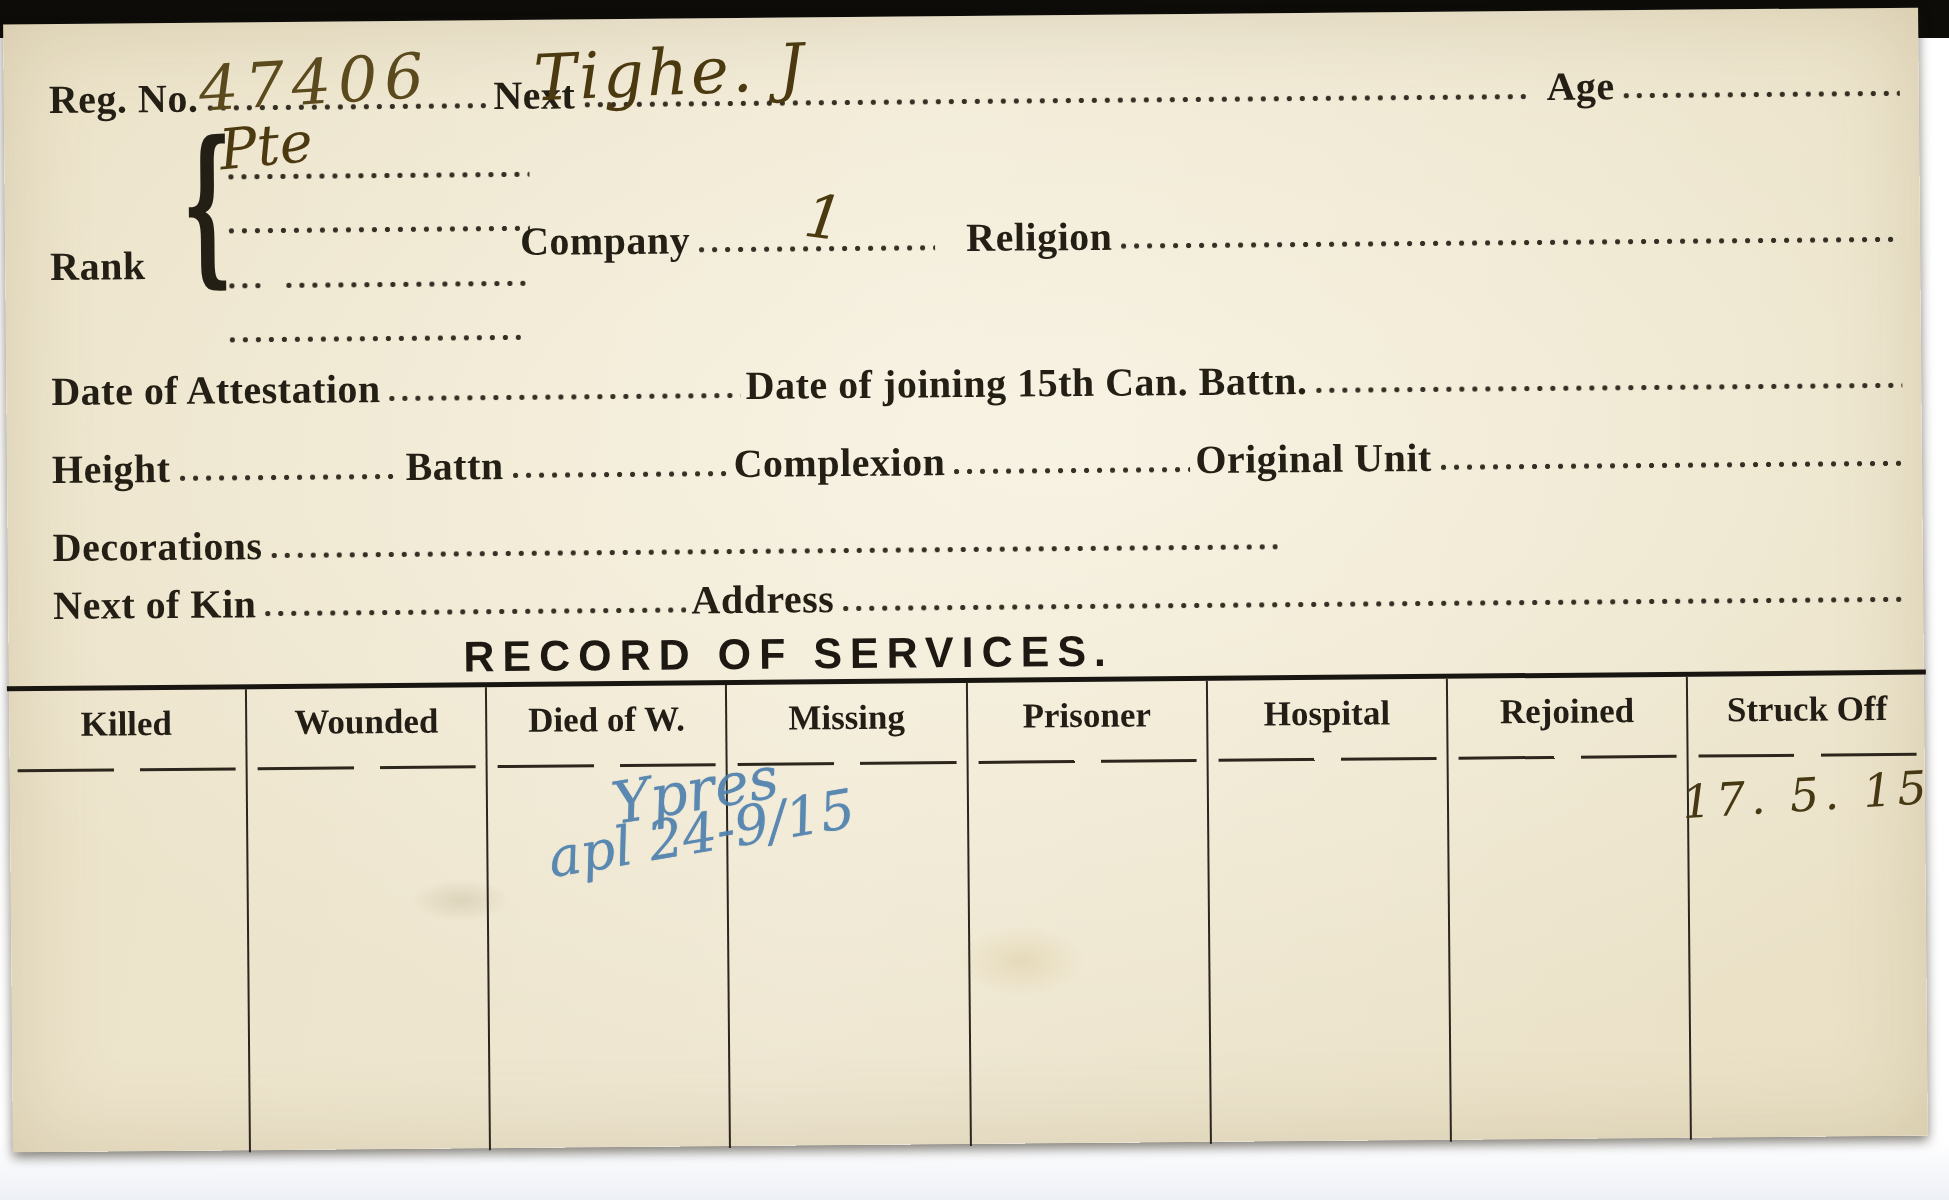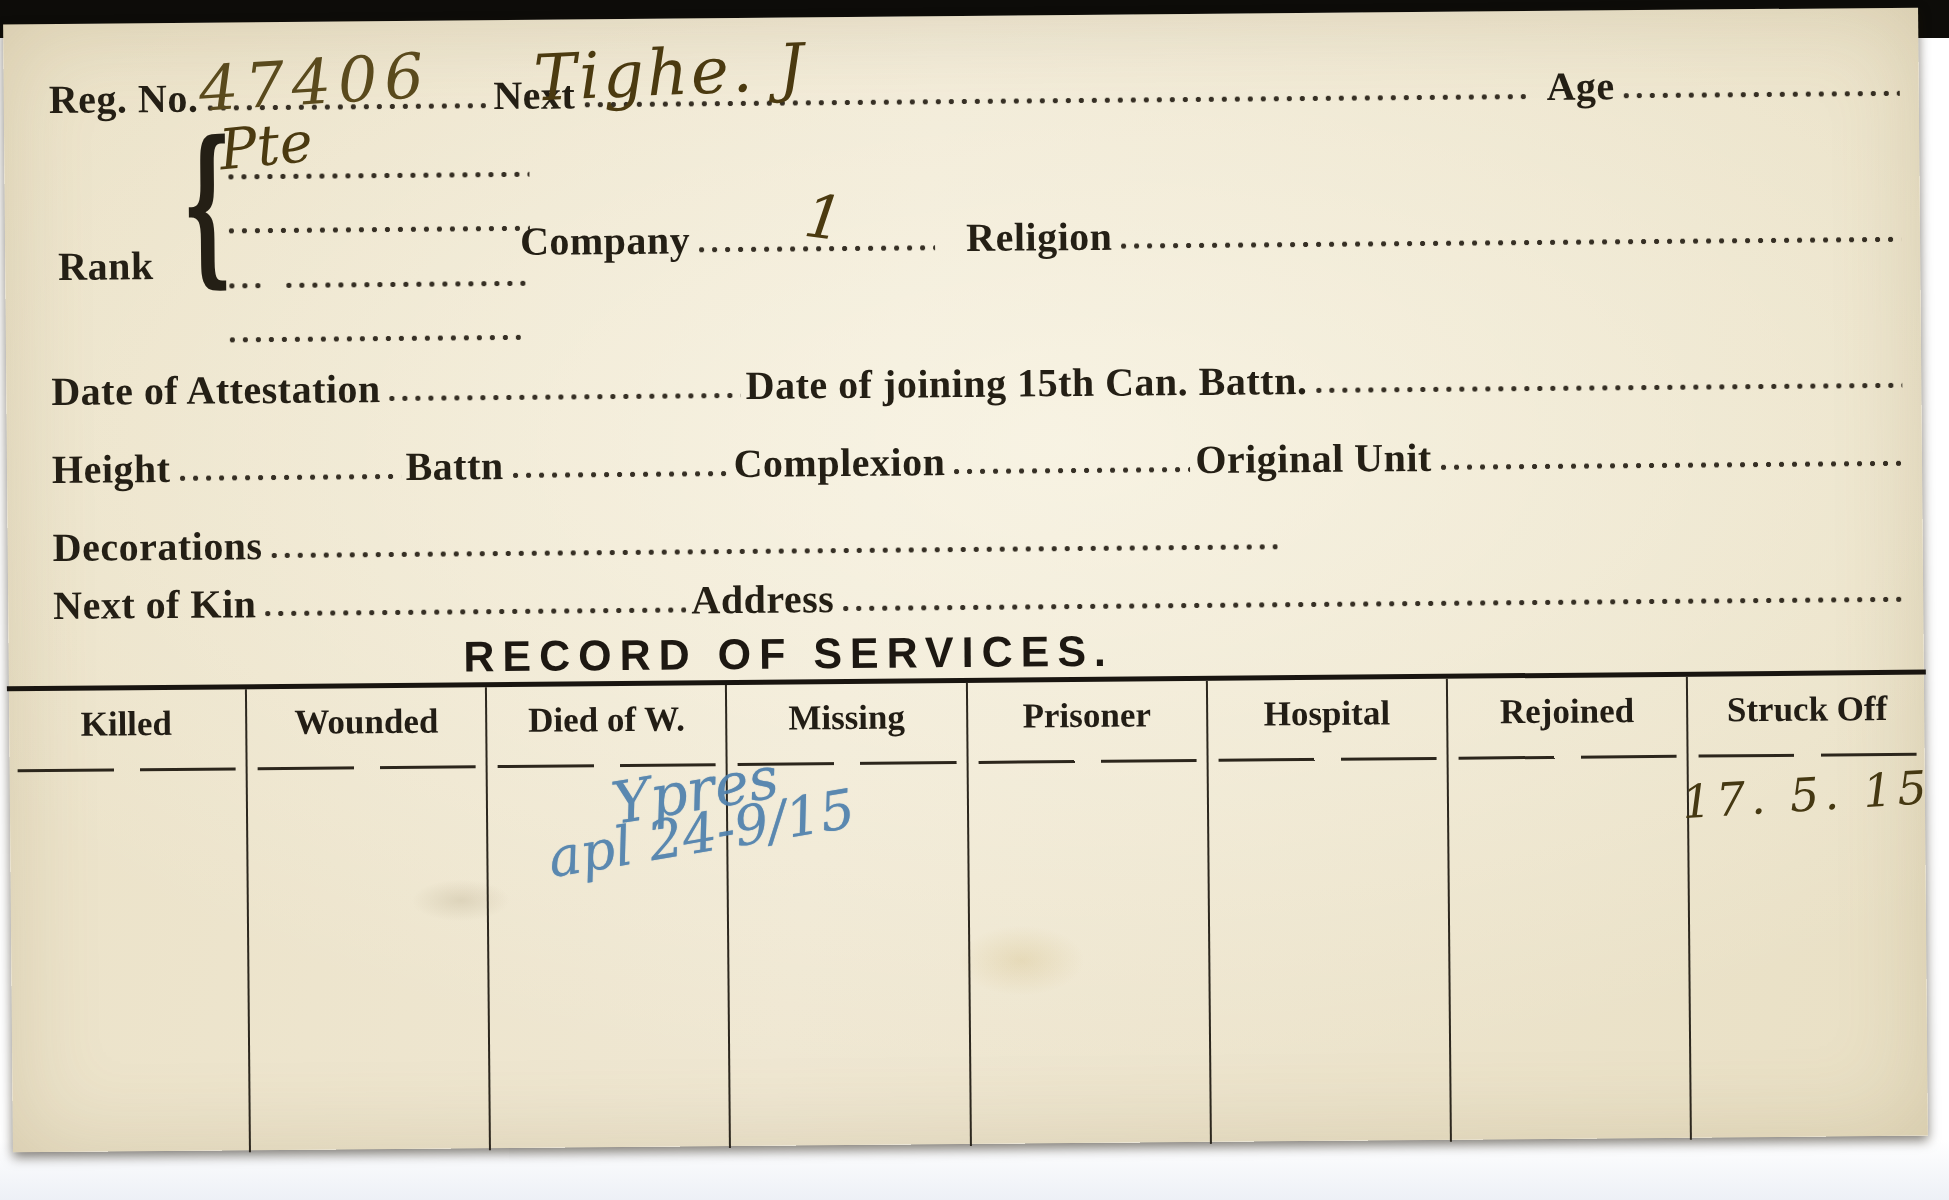--- a/index.html
+++ b/index.html
@@ -32,21 +32,21 @@
     background-image:radial-gradient(circle, rgba(33,26,16,0.9) 2.2px, rgba(0,0,0,0) 3px);
     background-size:13px 7px;background-repeat:repeat-x;background-position:left center;
   }
   .leader.grow{flex:1 1 auto;}
   .hand{
     font-family:"DejaVu Serif",serif;font-style:italic;color:#4b3a10;
     position:absolute;white-space:nowrap;line-height:1;
   }
   
   .rank-block{position:absolute;left:45px;top:145px;width:500px;height:190px;}
-  .rank-lbl{position:absolute;left:8px;top:78px;}
+  .rank-lbl{position:absolute;left:0;top:78px;}
   .brace{
     position:absolute;left:128px;top:-16px;font-family:"DejaVu Serif",serif;
     font-size:92px;font-weight:bold;color:#241f15;line-height:1;
     transform:scale(0.85,1.85);transform-origin:50% 42%;
   }
   .rank-line{position:absolute;height:7px;
     background-image:radial-gradient(circle, rgba(33,26,16,0.9) 2.2px, rgba(0,0,0,0) 3px);
     background-size:13px 7px;background-repeat:repeat-x;background-position:left center;}
   .heading{
     position:absolute;top:612px;left:0;width:1560px;text-align:center;

